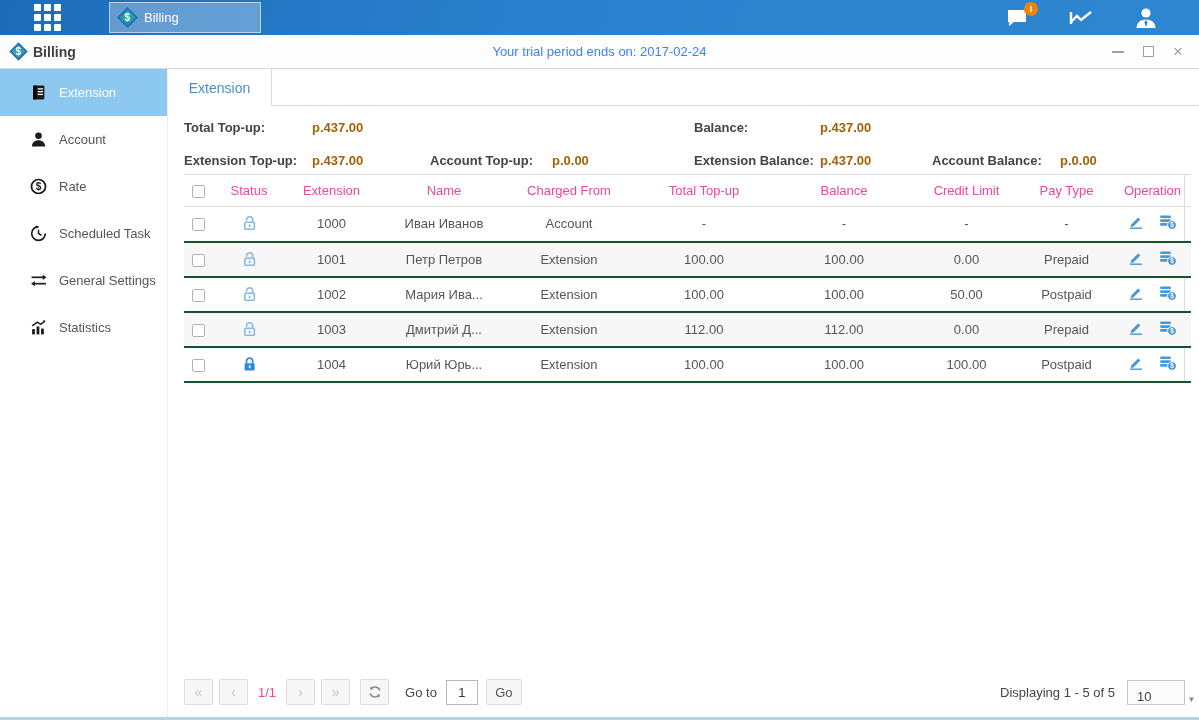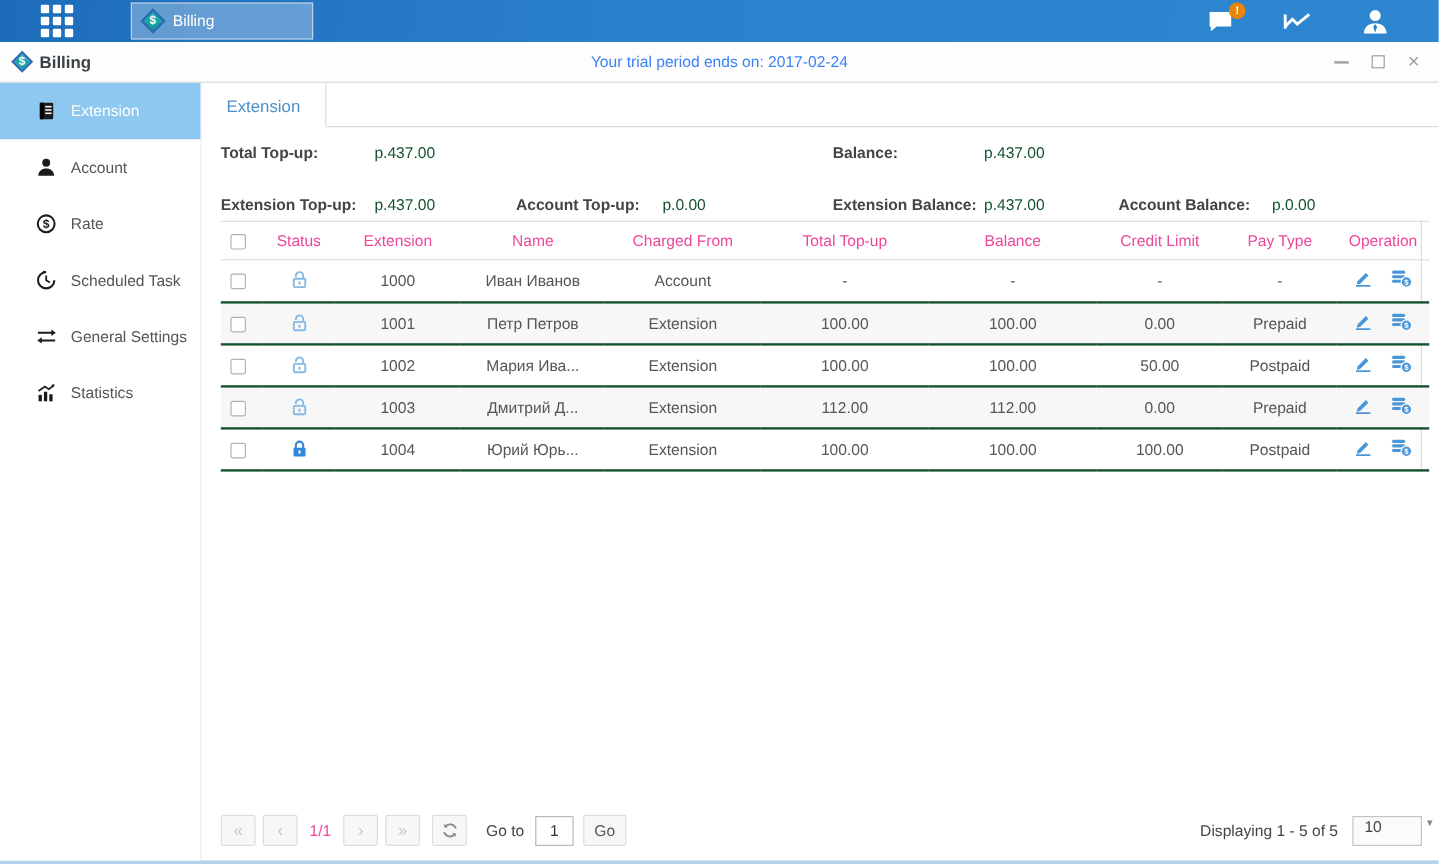--- a/index.html
+++ b/index.html
@@ -38,25 +38,25 @@
 
   .main { flex:1; display:flex; flex-direction:column; min-width:0; }
   .tabstrip { height:37px; flex:0 0 37px; display:flex; }
   .tab { width:104px; display:flex; align-items:center; justify-content:center; font-size:14px; color:#4b8fc8; background:#fff; border-right:1px solid #dcdcdc; cursor:pointer; }
   .tabstrip .filler { flex:1; border-bottom:1px solid #d4dde5; }
 
   .content { flex:1; display:flex; flex-direction:column; padding:14px 14px 8px 16px; min-height:0; }
 
   
   .summary { display:flex; font-size:13px; margin-bottom:6px; }
-  .sum-half { display:grid; grid-template-columns:128px 118px 122px auto; row-gap:28px; align-items:center; }
+  .sum-half { display:grid; grid-template-columns:128px 118px 122px auto; row-gap:18px; align-items:center; }
   .sum-half.left { width:510px; }
   .sum-half.right { margin-left:0; grid-template-columns:126px 112px 128px auto; }
   .sum-label { font-weight:bold; color:#444; }
-  .sum-value { color:#14532d; }
+  .sum-value { color:#a16207;font-weight:bold; }
 
   
   .btn-row { margin:16px 0 20px 0; display:flex; gap:9px; }
   .btn { background:#3d94d1; color:#fff; font-size:13px; border:none; border-radius:3px; padding:6px 13px; cursor:pointer; font-family:inherit; }
 
   
   .table-wrap { border-right:1px solid #ddd; }
   table { border-collapse:collapse; width:1007px; table-layout:fixed; font-size:13px; color:#555; }
   col.c-cb{width:35px} col.c-status{width:60px} col.c-ext{width:105px} col.c-name{width:120px} col.c-charged{width:130px} col.c-topup{width:140px} col.c-bal{width:140px} col.c-credit{width:105px} col.c-pay{width:95px} col.c-op{width:77px}
   thead td { border-top:1px solid #ddd; border-bottom:1px solid #ddd; height:32px; color:#ec4899; }
@@ -74,21 +74,21 @@
 
   
   .footer { height:34px; flex:0 0 34px; display:flex; align-items:center; font-size:13px; color:#444; }
   .pg-btn { width:29px; height:26px; background:#f7f7f7; border:1px solid #ddd; border-radius:2px; display:flex; align-items:center; justify-content:center; color:#c6c6c6; font-size:14px; margin-right:6px; cursor:pointer; }
   .pg-btn.refresh { color:#8a8a8a; margin-left:4px; }
   .pg-text { margin:0 10px 0 4px; color:#ec4899;text-align:center; }
   .goto-label { margin:0 9px 0 10px; }
   .goto-input { width:32px; height:25px; border:1px solid #b9b9b9; text-align:center; font-size:13px; font-family:inherit; color:#333; }
   .go-btn { margin-left:8px; width:36px; height:26px; background:#f7f7f7; border:1px solid #ddd; border-radius:2px; color:#555; font-size:13px; font-family:inherit; cursor:pointer; }
   .footer-right { margin-left:auto; display:flex; align-items:center; gap:12px; }
-  .pagesize { width:58px; height:25px; border:1px solid #c5c5c5; background:#fbfbfb; display:flex; align-items:flex-start; justify-content:space-between; padding:0 7px 0 9px; cursor:pointer; color:#444;gap:36px; }
+  .pagesize { width:58px; height:25px; border:1px solid #c5c5c5; background:#fbfbfb; display:flex; align-items:flex-end; justify-content:space-between; padding:0 7px 0 9px; cursor:pointer; color:#444;gap:36px; }
   .pagesize .caret { font-size:8px; color:#7a8a99; }
 </style>
 </head>
 <body>
 
 <div class="window">
 
   <div class="topbar">
     <div class="grid-btn">
       <i></i>

